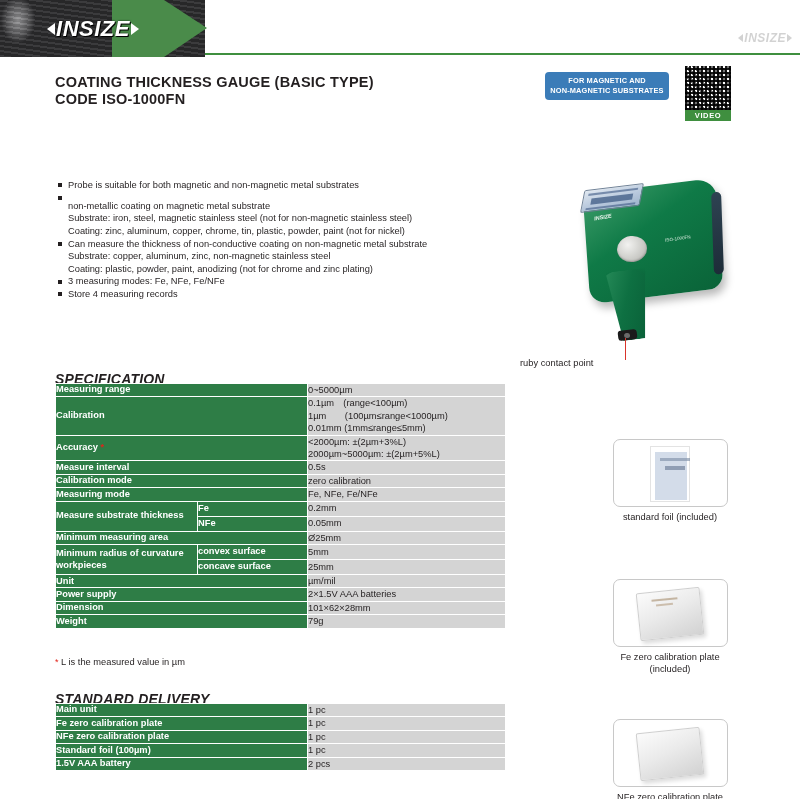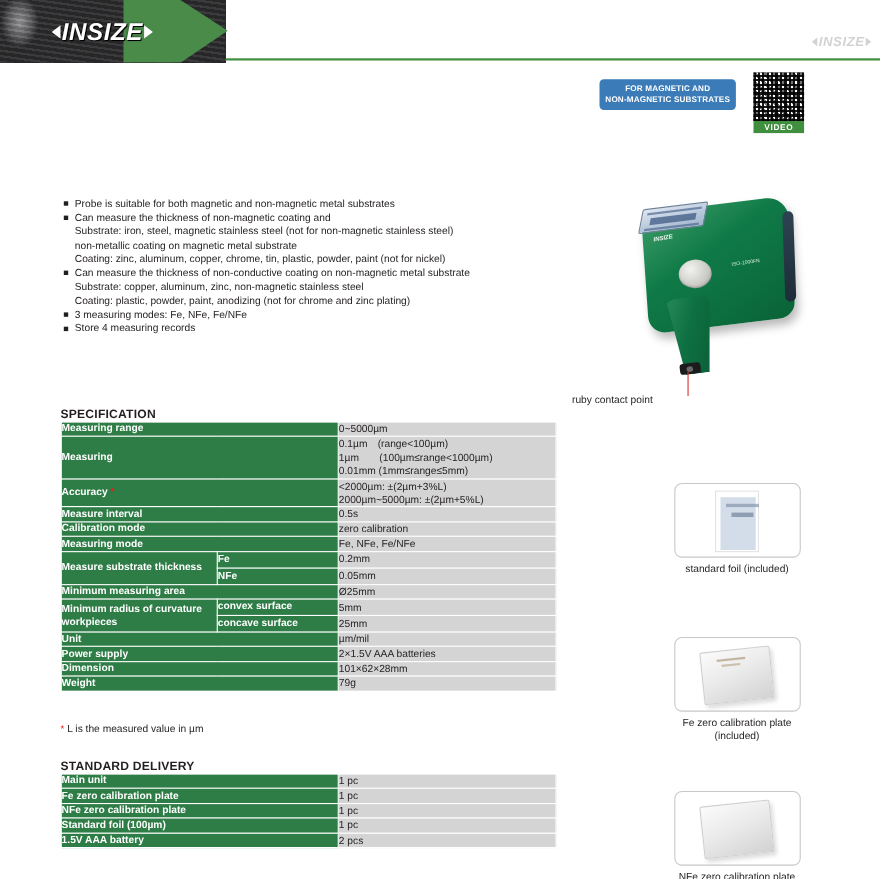--- a/index.html
+++ b/index.html
@@ -177,22 +177,23 @@
     position: absolute; left: 105px; top: 160px; width: 1px; height: 22px;
     background: #d9342b;
   }
   .product-caption {
     position: absolute; left: 0; top: 180px; width: 270px;
     font-size: 9.3px; color: #231f20;
   }
 
   
   .sec-title {
-    position: absolute; font-size: 11px; font-weight: bold; color: #231f20;
+    position: absolute; font-size: 14px; font-weight: bold; color: #231f20;
     letter-spacing: 0.2px;
+    font-style: italic;
   }
   table.spec {
     position: absolute; border-collapse: collapse; table-layout: fixed;
   }
   table.spec td { border: 1px solid #ffffff; padding: 0; vertical-align: middle; }
   td.lab {
     background: #2e7d46; color: #ffffff; font-weight: bold;
     font-size: 9.3px; padding: 2px 0 2px 9px; line-height: 11.5px;
   }
   td.sub {
@@ -264,20 +265,24 @@
       <span class="logo-arrow right"></span>
     </div>
     <div class="hdr-rule"></div>
     <div class="hdr-watermark">
       <span class="logo-arrow left"></span>
       <span class="logo-text">INSIZE</span>
       <span class="logo-arrow right"></span>
     </div>
   </div>
 
+  <div class="title-block">
+    <div class="title-line">COATING THICKNESS GAUGE (BASIC TYPE)</div>
+    <div class="title-line">CODE ISO-1000FN</div>
+  </div>
 
   <div class="badge">
     <span class="badge-line">FOR MAGNETIC AND</span>
     <span class="badge-line">NON-MAGNETIC SUBSTRATES</span>
   </div>
 
   <div class="qr-wrap">
     <div class="qr-code"></div>
     <div class="qr-video">
       <span>VIDEO</span>
@@ -288,24 +293,23 @@
       <div class="b-row">
         <span class="b-mark">
           <i></i>
         </span>
         <span class="b-text">Probe is suitable for both magnetic and non-magnetic metal substrates</span>
       </div>
       <div class="b-row">
         <span class="b-mark">
           <i></i>
         </span>
-        <span class="b-text">Can measure the thickness of non-magnetic coating and</span>
-      </div>
+      </div>
+      <div class="b-sub">non-metallic coating on magnetic metal substrate</div>
       <div class="b-sub">Substrate: iron, steel, magnetic stainless steel (not for non-magnetic stainless steel)</div>
-      <div class="b-sub">non-metallic coating on magnetic metal substrate</div>
       <div class="b-sub">Coating: zinc, aluminum, copper, chrome, tin, plastic, powder, paint (not for nickel)</div>
       <div class="b-row">
         <span class="b-mark">
           <i></i>
         </span>
         <span class="b-text">Can measure the thickness of non-conductive coating on non-magnetic metal substrate</span>
       </div>
       <div class="b-sub">Substrate: copper, aluminum, zinc, non-magnetic stainless steel</div>
       <div class="b-sub">Coating: plastic, powder, paint, anodizing (not for chrome and zinc plating)</div>
       <div class="b-row">
@@ -346,21 +350,21 @@
         <col style="width:198px">
       </colgroup>
     <tbody>
         <tr>
           <td class="lab" colspan="2">Measuring range</td>
           <td class="val">
             <div>0~5000µm</div>
           </td>
         </tr>
         <tr>
-          <td class="lab" colspan="2">Measuring</td>
+          <td class="lab" colspan="2">Calibration</td>
           <td class="val">
             <div>0.1µm (range&lt;100µm)</div>
             <div>1µm  (100µm≤range&lt;1000µm)</div>
             <div>0.01mm (1mm≤range≤5mm)</div>
           </td>
         </tr>
         <tr>
           <td class="lab" colspan="2">Accuracy<span class="ast"> *</span></td>
           <td class="val">
             <div>&lt;2000µm: ±(2µm+3%L)</div>

